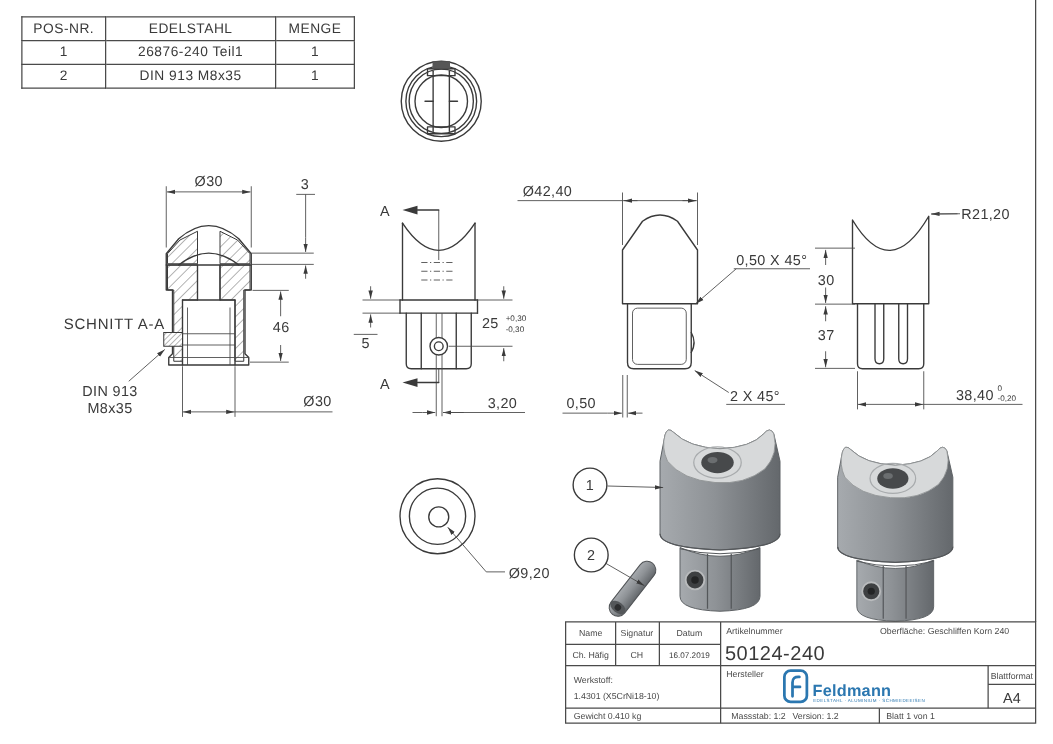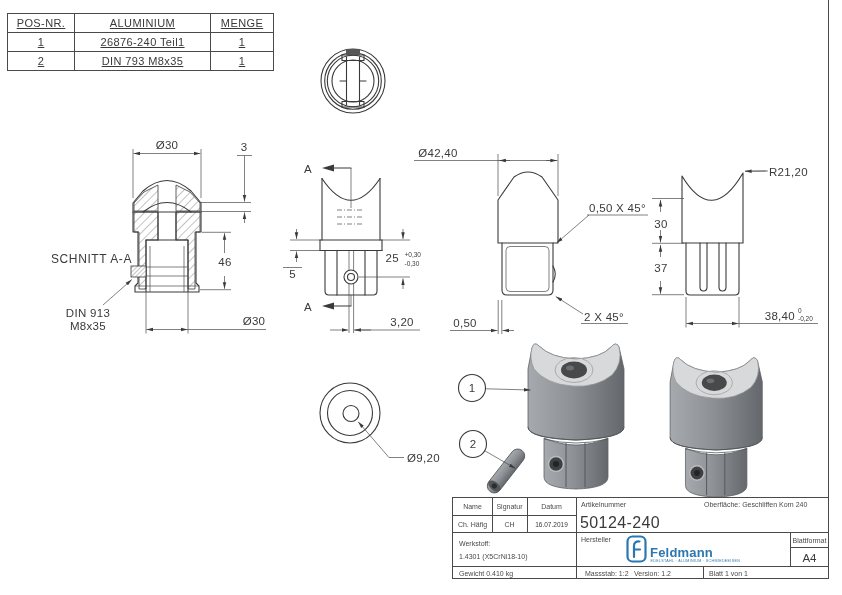--- a/index.html
+++ b/index.html
@@ -1,23 +1,23 @@
 <!DOCTYPE html>
 <html><head>
 <meta charset="utf-8">
 <style>
   html,body{margin:0;padding:0;background:#fff;}
   .page{position:relative;width:842px;height:595px;background:#fff;overflow:hidden;
         font-family:"Liberation Sans",sans-serif;}
   svg{position:absolute;left:0;top:0;}
 
   
-  .parts-table{position:absolute;left:7px;top:13px;border-collapse:collapse;
+  .parts-table{position:absolute;left:17px;top:13px;border-collapse:collapse;
                font-family:"Liberation Sans",sans-serif;font-size:11px;color:#3a3a3a;
-               letter-spacing:.4px;z-index:2;background:#fff;text-decoration:underline;}
+               letter-spacing:.4px;z-index:2;background:#fff;}
   .parts-table th,.parts-table td{border:1px solid #4a4a4a;text-align:center;
                font-weight:normal;padding:0;height:18px;}
   .parts-table .c1{width:66px}.parts-table .c2{width:135px}.parts-table .c3{width:62px}
 
   
   text{font-family:"Liberation Sans",sans-serif;fill:#3a3a3a;}
   .d{font-size:11.5px;letter-spacing:.3px;}
   .d12{font-size:12px;letter-spacing:.6px;}
   .d6{font-size:6.5px;}
   .lbl{font-size:7px;fill:#4a4a4a;}
@@ -36,31 +36,31 @@
 </style>
 </head>
 <body>
 
 <div class="page">
 
   <table class="parts-table">
     <tbody>
         <tr>
       <th class="c1">POS-NR.</th>
-      <th class="c2">ALUMINIUM</th>
+      <th class="c2">EDELSTAHL</th>
       <th class="c3">MENGE</th>
     </tr>
     <tr>
       <td>1</td>
       <td>26876-240 Teil1</td>
       <td>1</td>
     </tr>
     <tr>
       <td>2</td>
-      <td>DIN 793 M8x35</td>
+      <td>DIN 913 M8x35</td>
       <td>1</td>
     </tr>
   </tbody>
     </table>
 
   <svg width="842" height="595" viewBox="0 0 842 595">
     <defs>
       <marker id="arr" viewBox="0 0 10 6" refX="9.5" refY="3" markerWidth="10" markerHeight="6" orient="auto-start-reverse">
         <path d="M0,0.5 L9.5,3 L0,5.5 Z" fill="#3a3a3a"></path>
       </marker>

